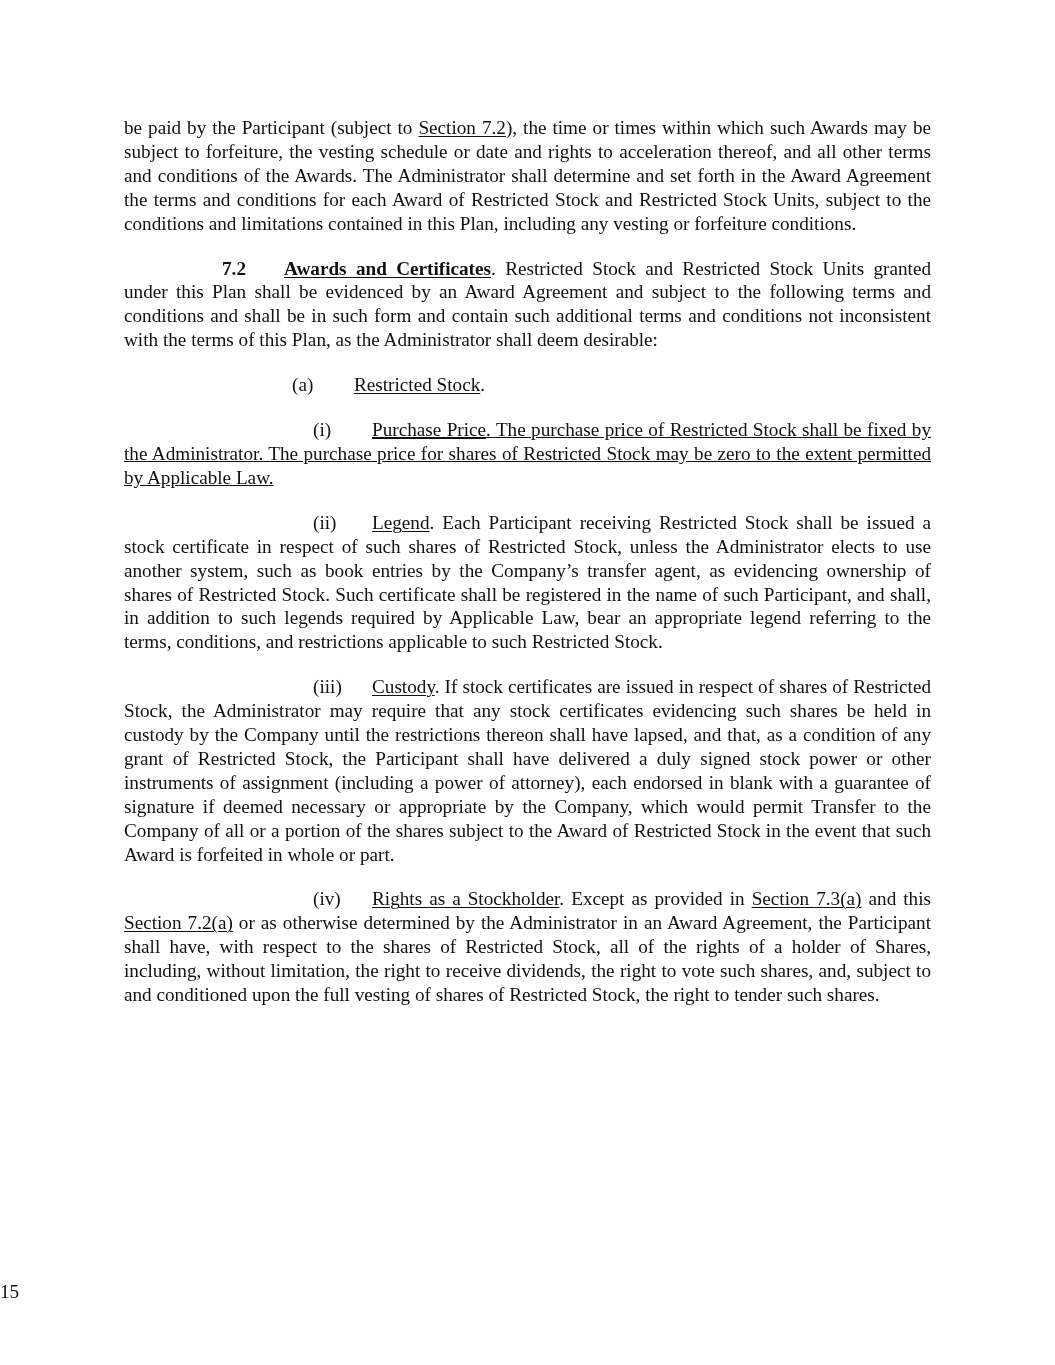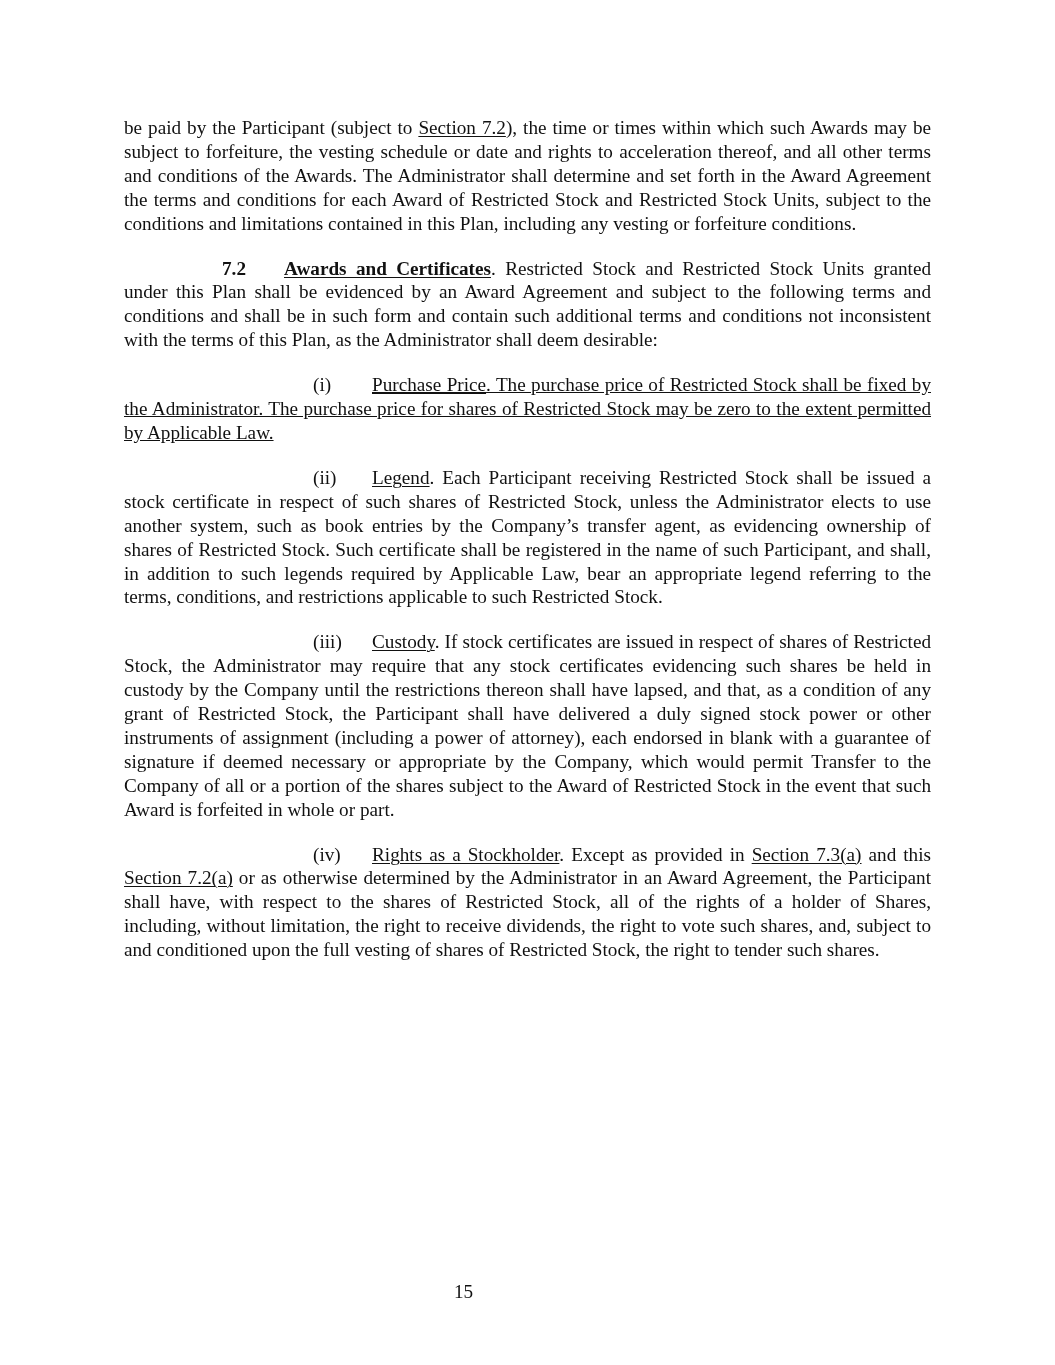--- a/index.html
+++ b/index.html
@@ -37,34 +37,34 @@
       text-indent: 0;
       margin-left: 36px;
     }
     .sec-num { width: 62px; }
     .rn { display: inline-block; text-indent: 0; width: 59px; }
     .page-number {
       position: absolute;
       top: 1280px;
       left: 0;
       width: 927px;
-      text-align: center;
       font-size: 19.2px;
     }
   </style>
 </head>
 <body>
 
 <div class="page">
 
   <p><span>be paid by the Participant (subject to </span><span class="u">Section 7.2</span><span>), the time or times within which such Awards may be subject to forfeiture, the vesting schedule or date and rights to acceleration thereof, and all other terms and conditions of the Awards. The Administrator shall determine and set forth in the Award Agreement the terms and conditions for each Award of Restricted Stock and Restricted Stock Units, subject to the conditions and limitations contained in this Plan, including any vesting or forfeiture conditions.</span></p>
 
 
   <p class="gap indent-1"><span class="num sec-num b">7.2</span><span class="b u">Awards and Certificates</span><span>. Restricted Stock and Restricted Stock Units granted under this Plan shall be evidenced by an Award Agreement and subject to the following terms and conditions and shall be in such form and contain such additional terms and conditions not inconsistent with the terms of this Plan, as the Administrator shall deem desirable:</span></p>
 
+  <p class="gap" style="padding-left:132px;"><span class="num" style="width:62px;">(a)</span><span class="u">Restricted Stock</span><span>.</span></p>
 
   <p class="gap" style="text-indent:189px;text-decoration:underline;"><span class="rn">(i)</span><span class="u">Purchase Price</span><span>. The purchase price of Restricted Stock shall be fixed by the Administrator. The purchase price for shares of Restricted Stock may be zero to the extent permitted by Applicable Law.</span></p>
 
   <p class="gap" style="text-indent:189px;"><span class="rn">(ii)</span><span class="u">Legend</span><span>. Each Participant receiving Restricted Stock shall be issued a stock certificate in respect of such shares of Restricted Stock, unless the Administrator elects to use another system, such as book entries by the Company’s transfer agent, as evidencing ownership of shares of Restricted Stock. Such certificate shall be registered in the name of such Participant, and shall, in addition to such legends required by Applicable Law, bear an appropriate legend referring to the terms, conditions, and restrictions applicable to such Restricted Stock.</span></p>
 
   <p class="gap" style="text-indent:189px;"><span class="rn">(iii)</span><span class="u">Custody</span><span>. If stock certificates are issued in respect of shares of Restricted Stock, the Administrator may require that any stock certificates evidencing such shares be held in custody by the Company until the restrictions thereon shall have lapsed, and that, as a condition of any grant of Restricted Stock, the Participant shall have delivered a duly signed stock power or other instruments of assignment (including a power of attorney), each endorsed in blank with a guarantee of signature if deemed necessary or appropriate by the Company, which would permit Transfer to the Company of all or a portion of the shares subject to the Award of Restricted Stock in the event that such Award is forfeited in whole or part.</span></p>
 
   <p class="gap" style="text-indent:189px;"><span class="rn">(iv)</span><span class="u">Rights as a Stockholder</span><span>. Except as provided in </span><span class="u">Section 7.3(a)</span><span> and this </span><span class="u">Section 7.2(a)</span><span> or as otherwise determined by the Administrator in an Award Agreement, the Participant shall have, with respect to the shares of Restricted Stock, all of the rights of a holder of Shares, including, without limitation, the right to receive dividends, the right to vote such shares, and, subject to and conditioned upon the full vesting of shares of Restricted Stock, the right to tender such shares.</span></p>
 
 </div>

